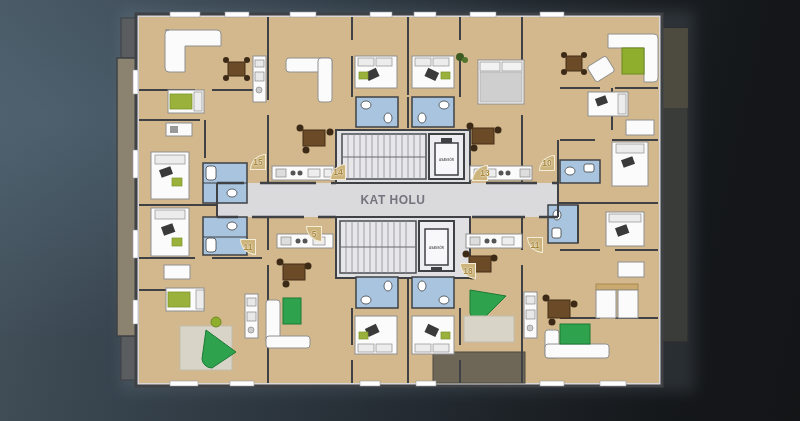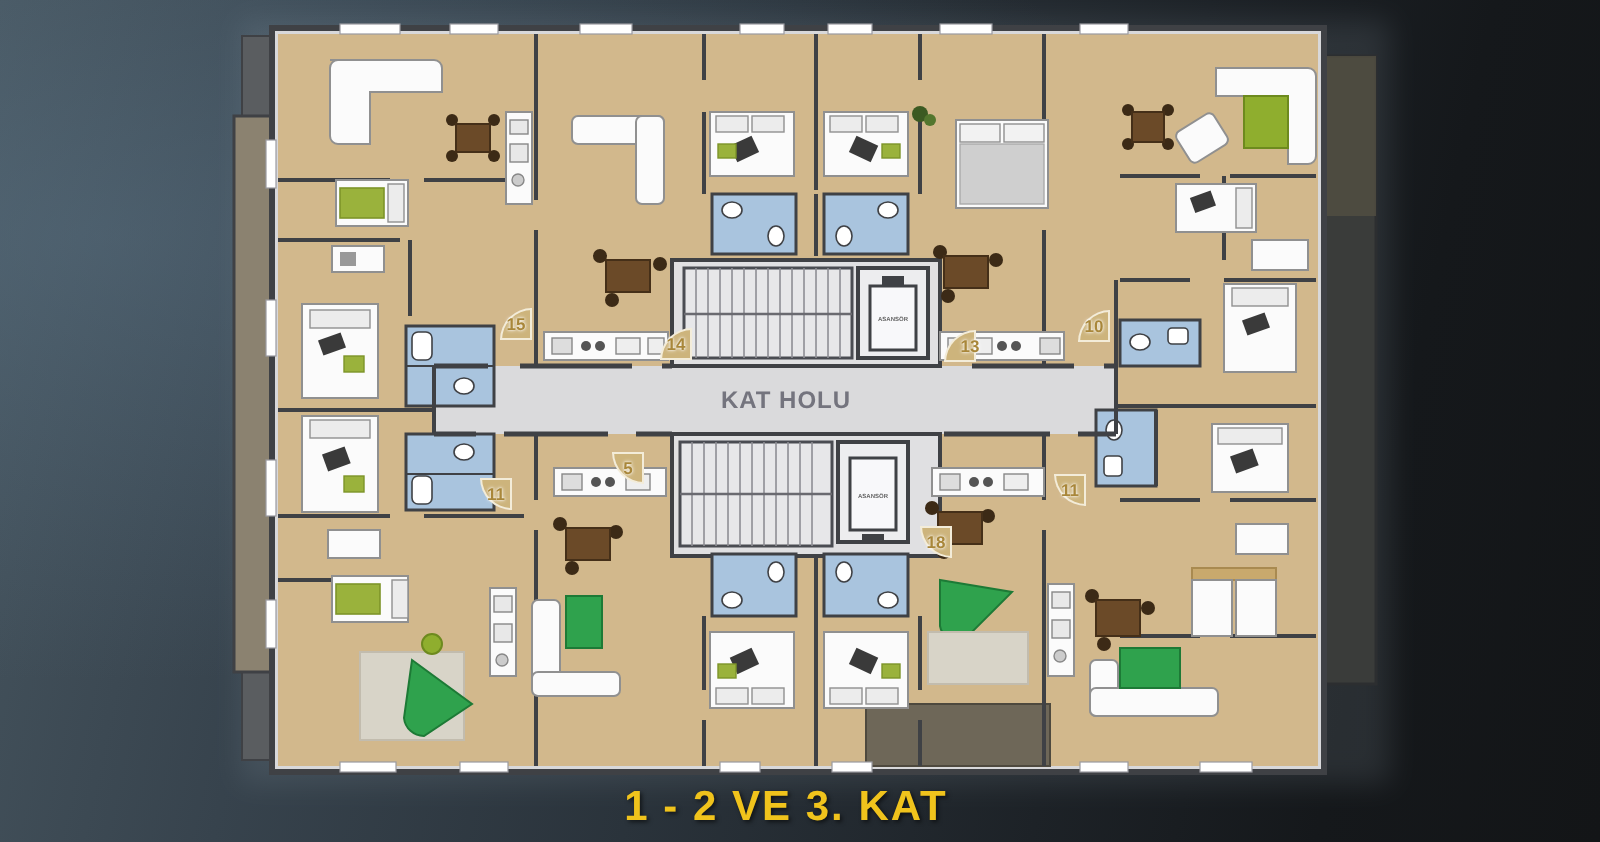--- a/index.html
+++ b/index.html
@@ -403,15 +403,14 @@
       <div class="badge top" style="left: 258px; top: 162px;">15</div>
       <div class="badge top" style="left: 338px; top: 172px;">14</div>
       <div class="badge top" style="left: 480px; top: 173px; padding-left: 10px;">13</div>
       <div class="badge top" style="left: 547px; top: 163px;">10</div>
       <div class="badge bottom" style="left: 248px; top: 247px;">11</div>
       <div class="badge bottom" style="left: 314px; top: 234px;">5</div>
       <div class="badge bottom" style="left: 468px; top: 233px; margin-top: 38px;">18</div>
       <div class="badge bottom" style="left: 535px; top: 245px;">11</div>
     </div>
 
-<div class="caption">1 - 2 VE 3. KAT</div>
 
 </div>
 
 </body></html>

